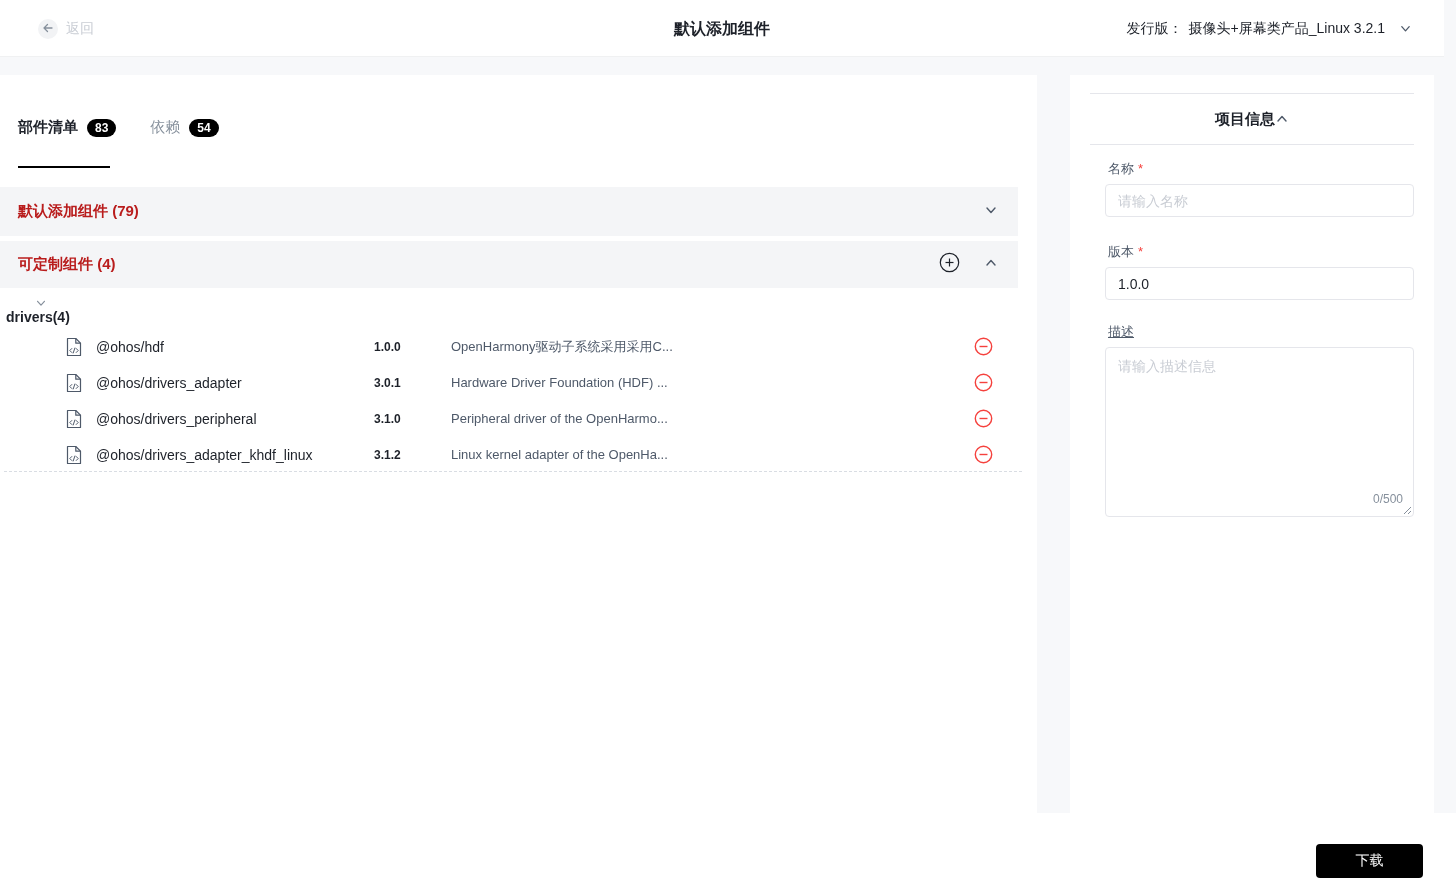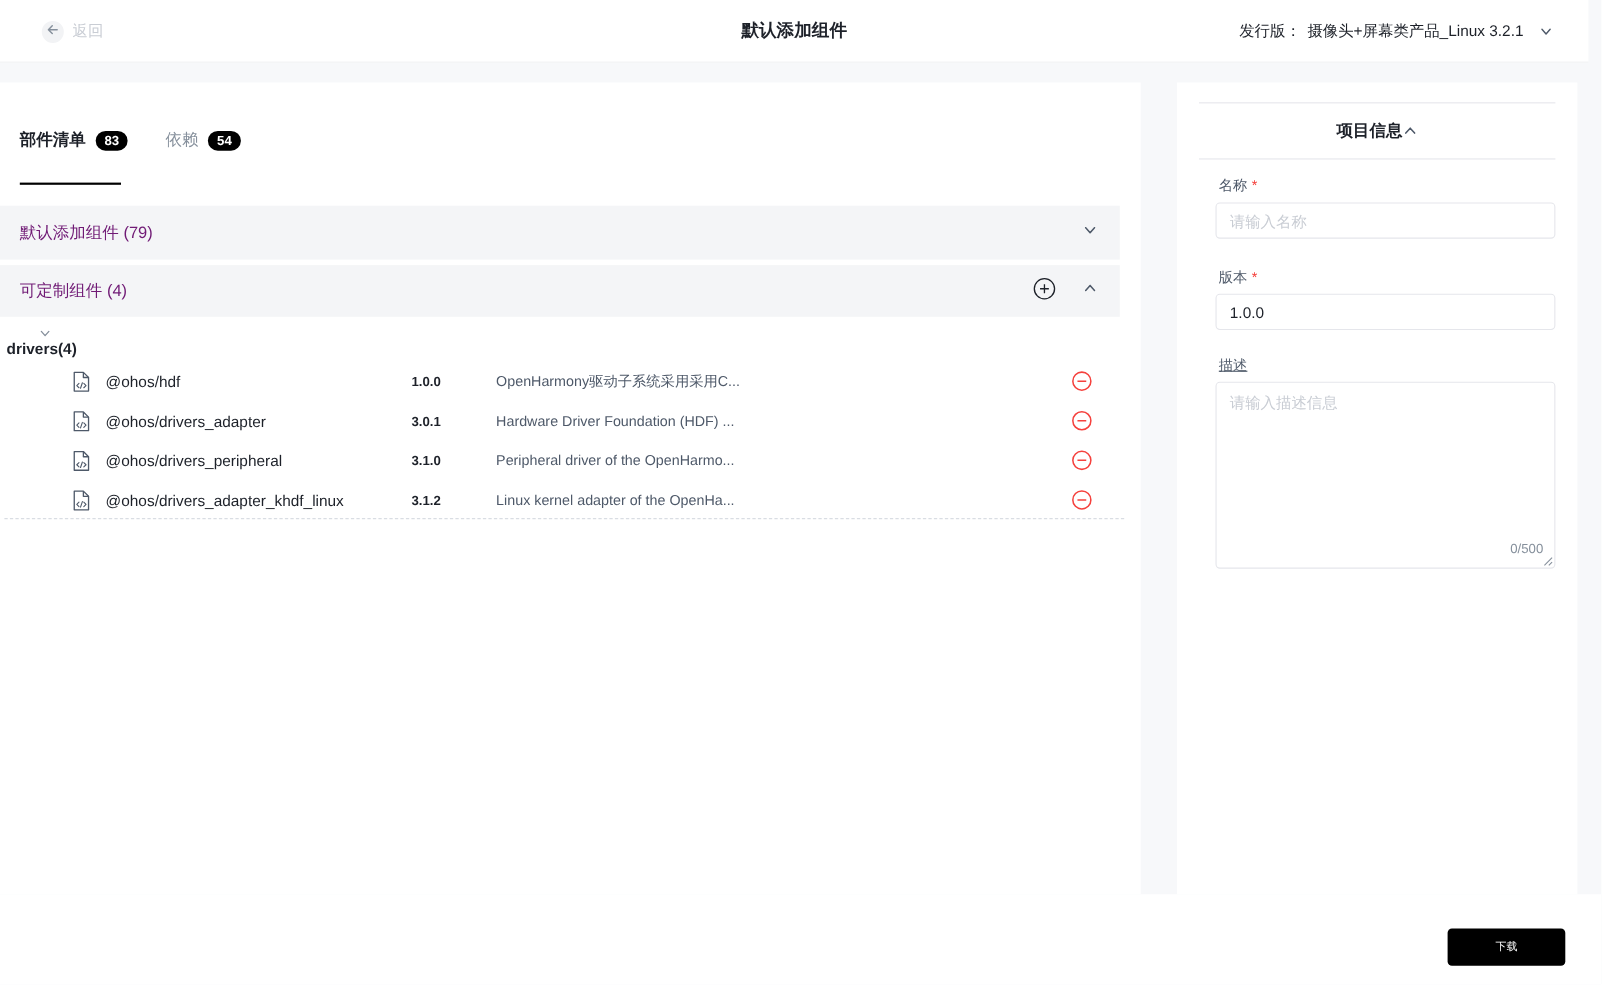--- a/index.html
+++ b/index.html
@@ -25,21 +25,21 @@
   .tab { display:flex; align-items:center; gap:9px; font-size:15px; cursor:pointer; }
   .tab.active { font-weight:bold; color:#1d2129; }
   .tab.inactive { color:#86909c; }
   .badge { display:inline-block; background:#000; color:#fff; font-size:12px; font-weight:bold; line-height:18px; height:18px; border-radius:10px; padding:0 8px; }
   .tab-underline { position:absolute; left:18px; top:91px; width:92px; height:2px; background:#000; }
 
   
   .section { position:absolute; left:0; width:1018px; background:#f4f5f7; display:flex; align-items:center; cursor:pointer; }
   .section-1 { top:112px; height:49px; }
   .section-2 { top:166px; height:47px; }
-  .section-title { margin-left:18px; font-size:15px; font-weight:normal; color:#701a75; }
+  .section-title { margin-left:18px; font-size:15px; font-weight:bold; color:#b91c1c; }
   .section-icons { position:absolute; right:20px; display:flex; align-items:center; gap:24px; }
 
   
   .tree-group { position:absolute; left:0; top:222px; height:28px; display:flex; align-items:center; cursor:pointer;flex-direction:column; }
   .tree-group .chev { margin-left:13px; display:flex; }
   .tree-group-label { margin-left:6px; font-size:14px; font-weight:bold; color:#1d2129; }
   .rows { position:absolute; left:0; top:254px; width:1037px; }
   .tree-row { position:relative; height:36px; }
   .tree-row .file-ic { position:absolute; left:66px; top:8px; }
   .tree-row .r-name { position:absolute; left:96px; top:0; line-height:36px; font-size:14px; color:#1d2129; }
@@ -58,21 +58,21 @@
   .t-input { position:absolute; left:35px; width:309px; height:33px; border:1px solid #e5e6eb; border-radius:4px; background:#fff; padding:0 12px; font-size:14px; color:#1d2129; outline:none; font-family:inherit; }
   .t-input::placeholder { color:#c9cdd4; }
   .in-name { top:109px; } .in-ver { top:192px; }
   .ta-wrap { position:absolute; left:35px; top:272px; width:309px; height:170px; border:1px solid #e5e6eb; border-radius:4px; background:#fff; }
   .ta-wrap textarea { width:100%; height:100%; border:none; outline:none; resize:none; background:transparent; padding:10px 12px; font-size:14px; color:#1d2129; font-family:inherit; }
   .ta-wrap textarea::placeholder { color:#c9cdd4; }
   .char-count { position:absolute; right:10px; bottom:10px; font-size:12px; color:#86909c; }
   .resize-handle { position:absolute; right:1px; bottom:1px; cursor:nwse-resize; display:flex; }
 
   
-  .download-btn { position:absolute; left:1316px; top:31px; width:107px; height:34px; background:#000; color:#fff; border:none; border-radius:4px; font-size:10px; font-family:inherit; cursor:pointer;text-align:center; }
+  .download-btn { position:absolute; left:1316px; top:31px; width:107px; height:34px; background:#000; color:#fff; border:none; border-radius:4px; font-size:14px; font-family:inherit; cursor:pointer;text-align:center; }
 </style>
 </head>
 <body>
 
 <div class="app">
 
   <div class="topbar">
     <div class="back-btn">
       <span>
         <svg width="12" height="12" viewBox="0 0 12 12">

